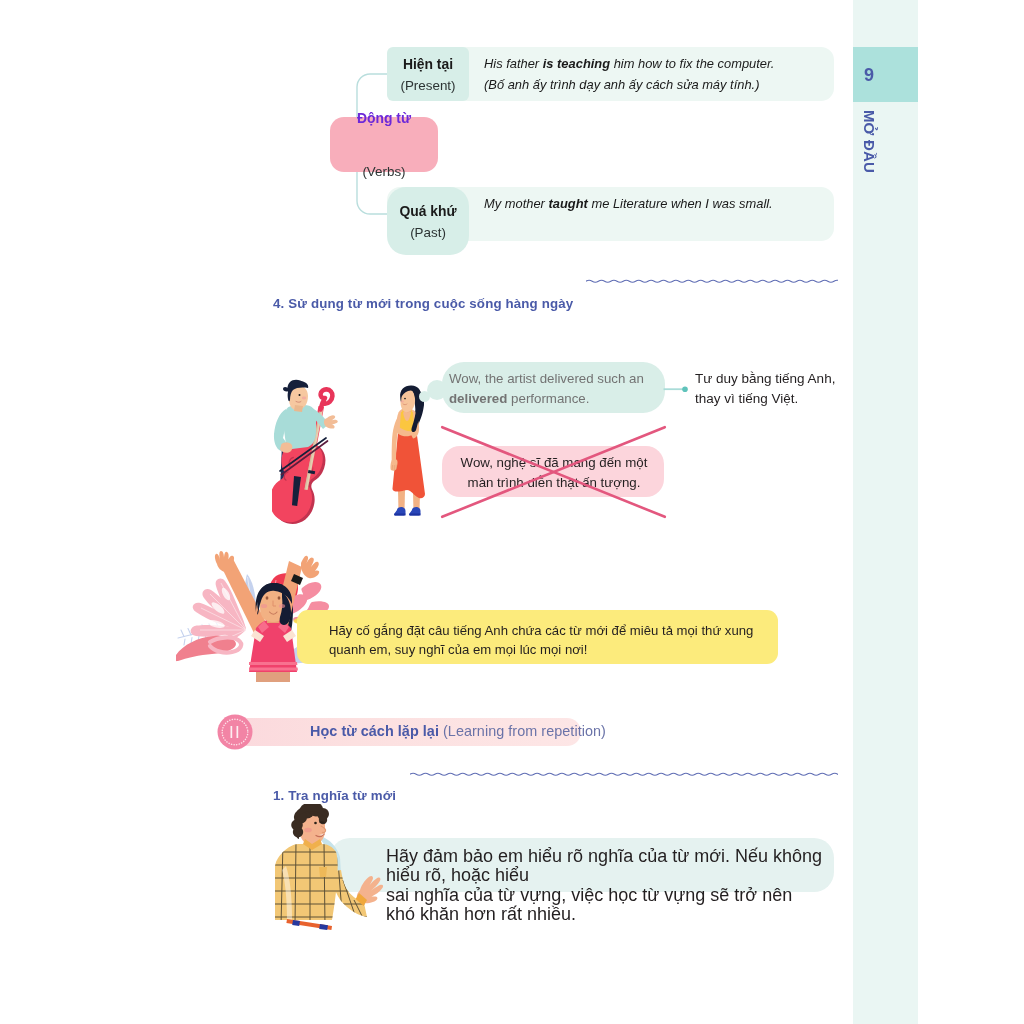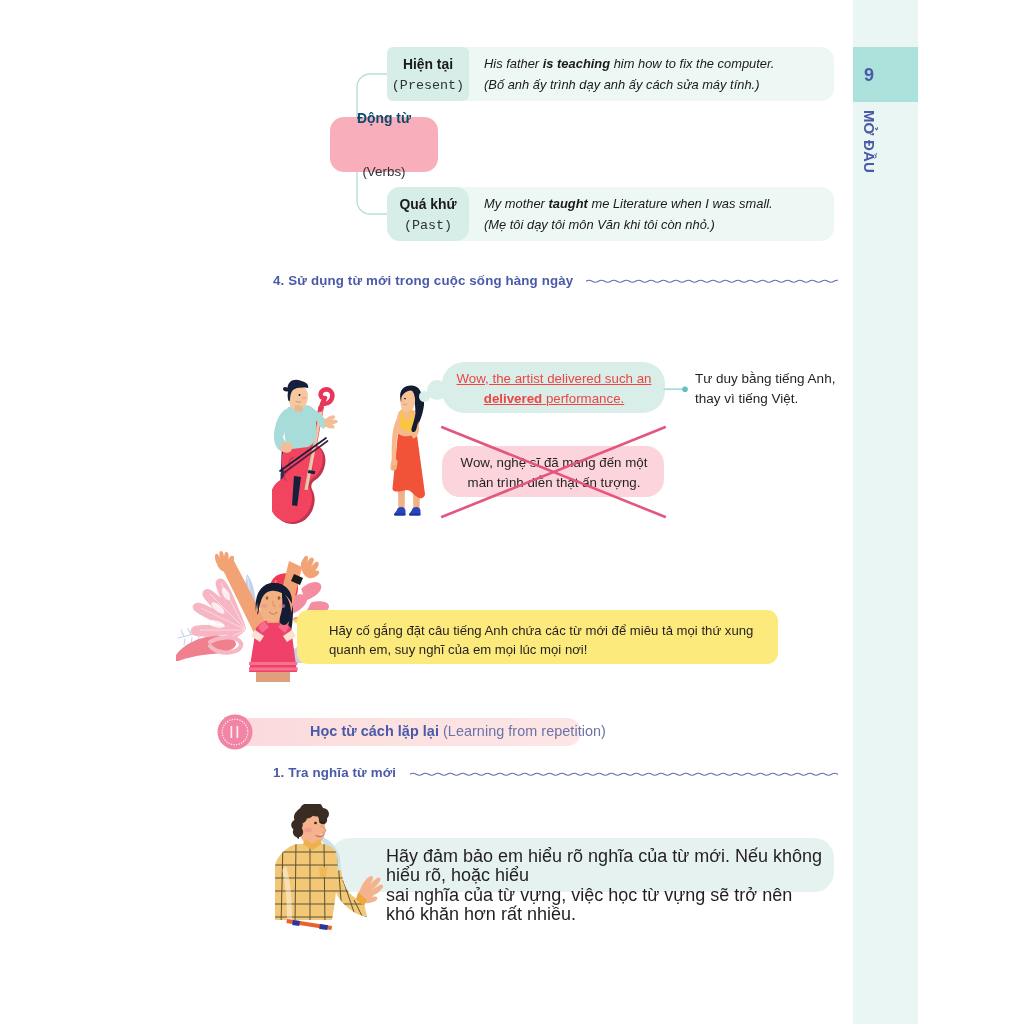--- a/index.html
+++ b/index.html
@@ -14,35 +14,35 @@
      color:#4a5aa8;font-size:18px;font-weight:700;}
   .sidetab-label{position:absolute;left:837px;top:110px;width:66px;height:62px;display:flex;align-items:center;justify-content:center;}
   .sidetab-label span{color:#4a5aa8;font-size:15px;font-weight:700;letter-spacing:.2px;white-space:nowrap;transform:rotate(90deg);}
 
   
   .diag{position:absolute;left:0;top:0;}
   .bracket{position:absolute;left:356px;top:73px;width:36px;height:142px;}
   .rowbox{position:absolute;background:#edf7f3;border-radius:13px;}
   .rowlabel{position:absolute;background:#d7eee8;border-radius:13px;display:flex;flex-direction:column;align-items:center;justify-content:center;}
   .rowlabel b{font-size:13.9px;color:#1a1a1a;font-weight:700;line-height:22px;margin-top:1px;}
-  .rowlabel i{font-size:13.4px;color:#2c3333;font-style:normal;line-height:22px;font-family:Liberation Mono, monospace;}
+  .rowlabel i{font-size:13.4px;color:#2c3333;font-style:normal;line-height:22px;}
   .rowtext{position:absolute;text-align:left;font-style:italic;font-size:12.9px;color:#1a1a1a;line-height:20.5px;}
   .centerbox{position:absolute;left:330px;top:117px;width:108px;height:55px;background:#f8aebb;border-radius:14px;
      display:flex;flex-direction:column;align-items:center;justify-content:center;}
-  .centerbox b{font-size:13.9px;color:#0c4a6e;font-weight:700;line-height:22px;margin-top:1px;}
+  .centerbox b{font-size:13.9px;color:#6d28d9;font-weight:700;line-height:22px;margin-top:1px;}
   .centerbox i{font-size:13.4px;color:#2c3333;font-style:normal;line-height:22px;margin-top:32px;}
 
   
-  .h-sub{position:absolute;color:#4a5aa8;font-weight:700;font-size:13.3px;white-space:nowrap;letter-spacing:0.15px;}
+  .h-sub{position:absolute;color:#4a5aa8;font-weight:700;font-size:13.3px;white-space:nowrap;letter-spacing:0.15px;margin-top:23px;}
   .wavy{position:absolute;}
   .body-text{position:absolute;color:#231f20;font-size:13px;line-height:19.4px;}
 
   
   .bubble-good{position:absolute;background:#d9eee8;border-radius:22px;}
-  .bubble-good-text{position:absolute;text-align:center;font-size:13.3px;color:#ef4444;line-height:20px;text-decoration:underline;}
+  .bubble-good-text{position:absolute;font-size:13.3px;color:#737373;line-height:20px;}
   .bub-dot{position:absolute;background:#d9eee8;border-radius:50%;}
   .bubble-bad{position:absolute;background:#fcd5dc;border-radius:18px;}
   .bubble-bad-text{position:absolute;text-align:center;font-size:13.3px;color:#231f20;line-height:20px;}
   .note-text{position:absolute;font-size:13.5px;color:#231f20;line-height:20px;}
 
   
   .yellow{position:absolute;background:#fceb7c;border-radius:11px;}
   .yellow-text{position:absolute;font-size:13.15px;color:#231f20;line-height:19.4px;}
 
   
@@ -84,27 +84,26 @@
       <div><span>His father </span><b>is teaching</b><span> him how to fix the computer.</span></div>
       <div>(Bố anh ấy trình dạy anh ấy cách sửa máy tính.)</div>
     </div>
 
     <div class="centerbox">
       <b>Động từ</b>
       <i>(Verbs)</i>
     </div>
 
     <div class="rowbox" style="left:387px;top:187px;width:447px;height:54px;"></div>
-    <div class="rowlabel" style="left:387px;top:187px;width:82px;height:54px;">
+    <div class="rowlabel" style="left:387px;top:187px;width:82px;height:68px;border-radius:19px;">
       <b>Quá khứ</b>
       <i>(Past)</i>
     </div>
     <div class="rowtext" style="left:484px;top:194px;width:345px;">
       <div><span>My mother </span><b>taught</b><span> me Literature when I was small.</span></div>
-      <div>(Mẹ tôi dạy tôi môn Văn khi tôi còn nhỏ.)</div>
     </div>
   </div>
 
   <div class="h-sub" style="left:273px;top:273px;">4. Sử dụng từ mới trong cuộc sống hàng ngày</div>
   <svg class="wavy" style="left:586px;top:278px;" width="252" height="12" viewBox="0 0 252 12">
     <path d="M0 3.2 q3.10 -2.0 6.20 0 t6.20 0 t6.20 0 t6.20 0 t6.20 0 t6.20 0 t6.20 0 t6.20 0 t6.20 0 t6.20 0 t6.20 0 t6.20 0 t6.20 0 t6.20 0 t6.20 0 t6.20 0 t6.20 0 t6.20 0 t6.20 0 t6.20 0 t6.20 0 t6.20 0 t6.20 0 t6.20 0 t6.20 0 t6.20 0 t6.20 0 t6.20 0 t6.20 0 t6.20 0 t6.20 0 t6.20 0 t6.20 0 t6.20 0 t6.20 0 t6.20 0 t6.20 0 t6.20 0 t6.20 0 t6.20 0 t6.20 0 t6.20 0 t6.20 0 " fill="none" stroke="#5f6db4" stroke-width="1.1"></path>
   </svg>
 
 <svg class="illus" style="left:272px;top:376px;" width="76" height="148" viewBox="0 0 76 148">
 

